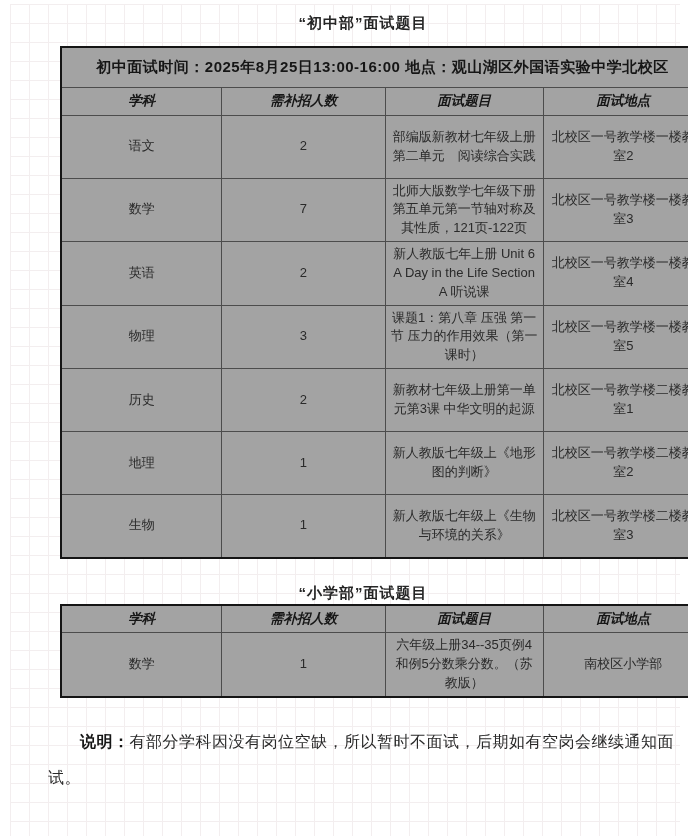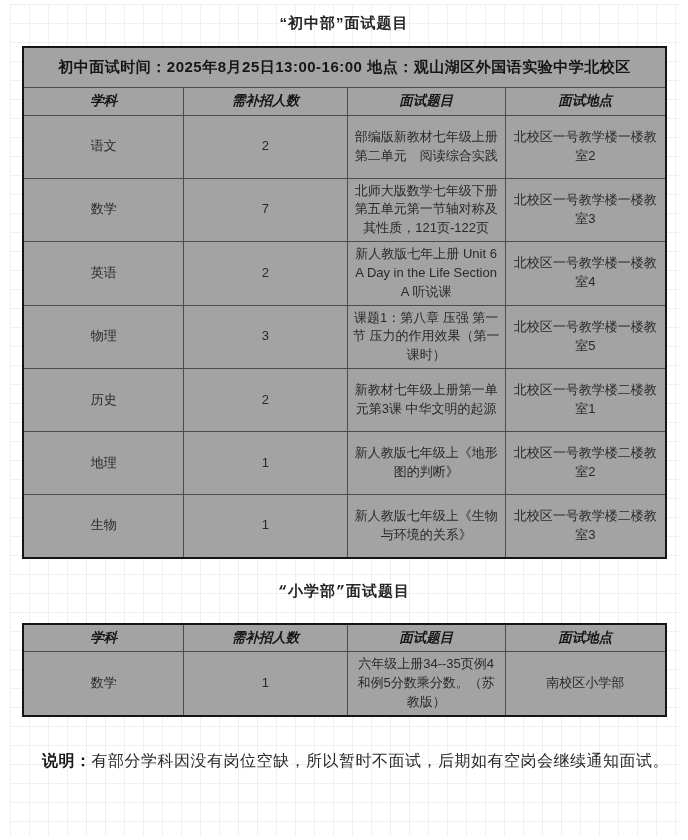--- a/index.html
+++ b/index.html
@@ -14,32 +14,32 @@
   
   .grid-layer {
     position: absolute; top: 4px; bottom: 4px; left: 10px; right: 8px;
     background-color: #ffffff;
     background-image:
       linear-gradient(#f3eeef 1px, transparent 1px),
       linear-gradient(90deg, #f3eeef 1px, transparent 1px);
     background-size: 19px 19px;
     z-index: 0;
   }
-  .content { position: relative; z-index: 1; padding-top: 12px; }
+  .content { position: relative; z-index: 1; padding-top: 12px; padding-left: 38px; }
 
   .section-title {
     text-align: center;
     font-size: 15px;
     font-weight: bold;
     color: #252525;
     letter-spacing: 1px;
     height: 22px; line-height: 22px;
     margin-bottom: 12px;
   }
-  .t2-title { margin-top: 23px; margin-bottom: 19px; font-family: Liberation Mono, monospace; }
+  .t2-title { margin-top: 23px; margin-bottom: 0; }
 
   table.sched {
     width: 645px;
     margin-left: 22px;
     border-collapse: collapse;
     table-layout: fixed;
     background: #a3a3a3;
     border: 2px solid #151515;
   }
   table.sched th, table.sched td {

